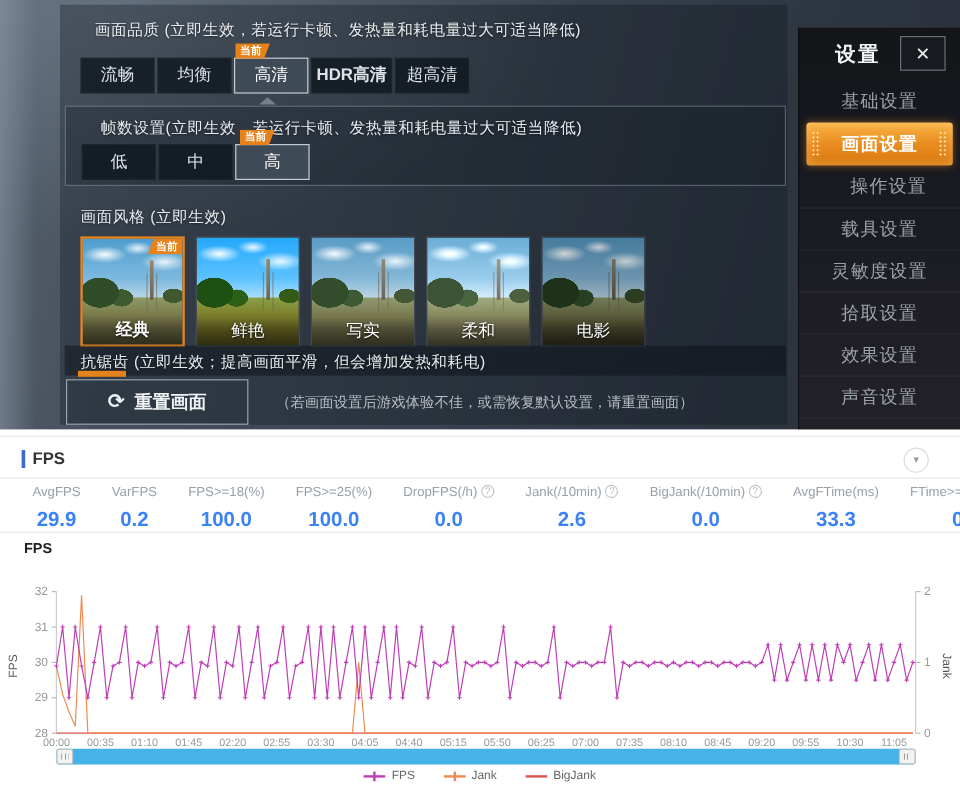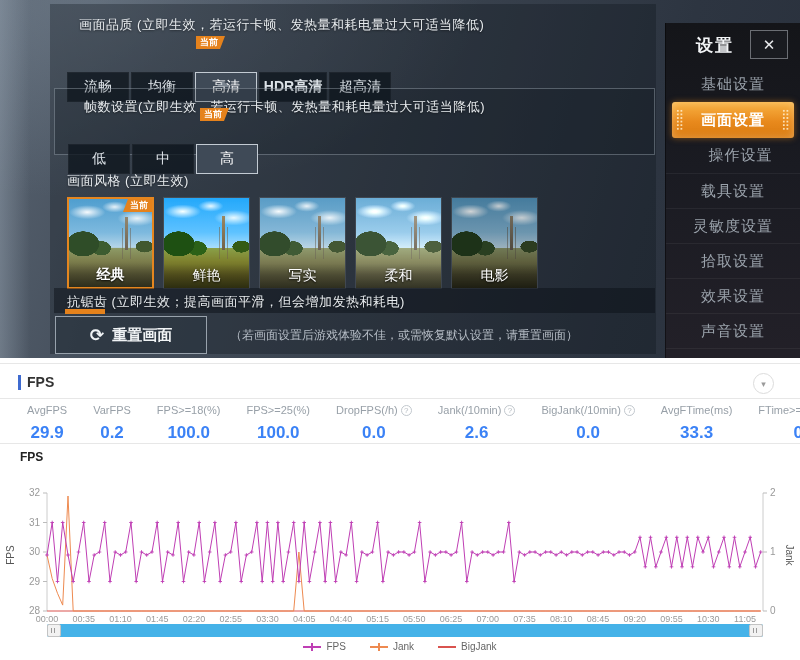--- a/index.html
+++ b/index.html
@@ -11,21 +11,21 @@
   .game { position:absolute; left:0; top:0; width:800px; height:358px; overflow:hidden;
     background:
       radial-gradient(620px 320px at 12% 0%, rgba(150,165,180,0.30), rgba(0,0,0,0) 62%),
       linear-gradient(105deg,#57626f 0%,#46505d 20%,#3a434f 48%,#2d3541 78%,#29303c 100%); }
   .game::before { content:""; position:absolute; left:0; top:0; bottom:0; width:30px;
       background:linear-gradient(90deg, rgba(150,163,177,0.45), rgba(150,163,177,0)); }
   .shade { position:absolute; left:50px; top:4px; width:606px; height:350px; background:rgba(10,16,24,0.30); }
 
   .g-label { position:absolute; color:#e8ecef; font-size:13px; letter-spacing:0.5px; text-shadow:0 1px 2px rgba(0,0,0,0.5); }
 
-  .btn-row { position:absolute; display:flex; gap:2px;margin-top:24px; }
+  .btn-row { position:absolute; display:flex; gap:2px; }
   .g-btn { width:62px; height:30px; display:flex; align-items:center; justify-content:center;
       background:rgba(13,20,28,0.78); color:#dde3e8; font-size:14px; border:1px solid rgba(255,255,255,0.04); cursor:pointer; }
   .g-btn.sel { background:#3f4a57; border:1px solid #c3cbd3; color:#fff;font-family:Liberation Serif, serif; }
   .g-btn.wide { width:68px; font-weight:bold; }
 
   .tag { position:absolute; background:#e5821c; color:#fff; font-size:9px; line-height:13px; font-weight:bold;
       padding:0 7px 0 4px; clip-path:polygon(0 0,100% 0,calc(100% - 5px) 100%,0 100%); z-index:3; }
   .tag.tag-r { clip-path:polygon(5px 0,100% 0,100% 100%,0 100%); padding:0 4px 0 7px; }
 
   .caret-up { position:absolute; width:0; height:0; border-left:7px solid transparent; border-right:7px solid transparent;

